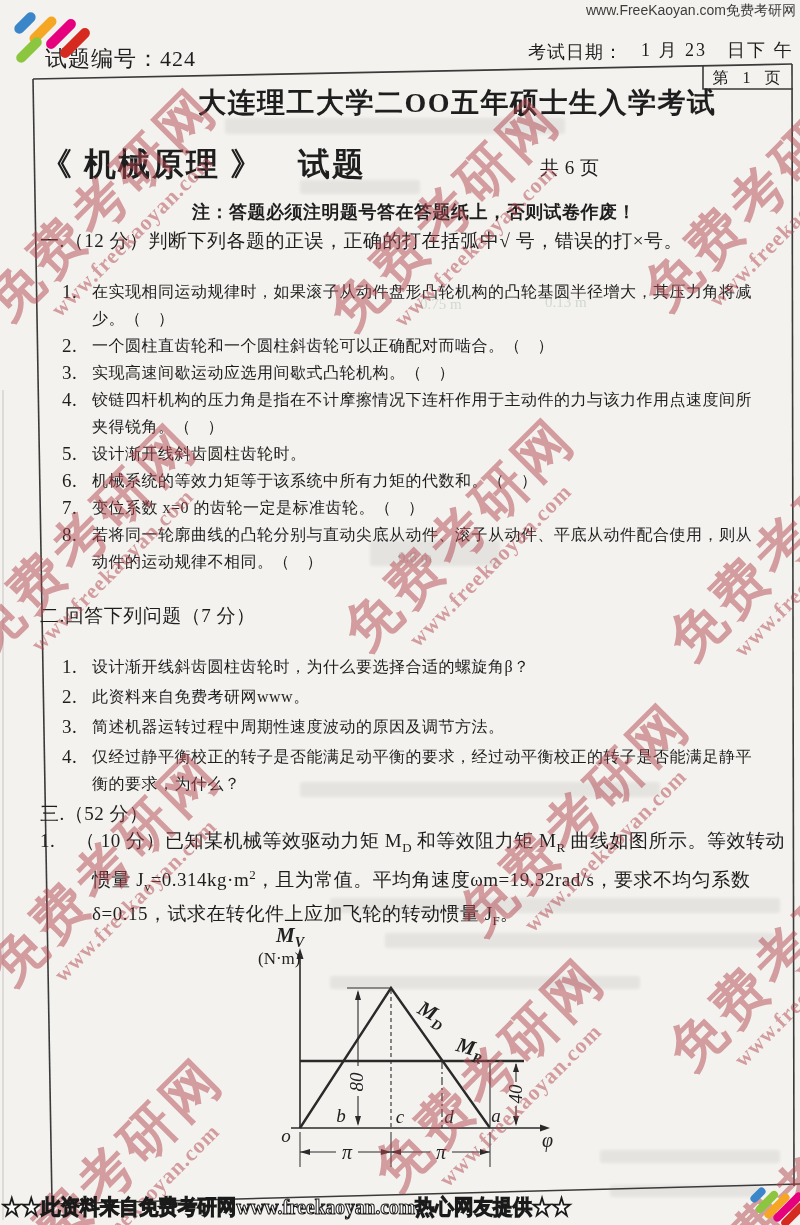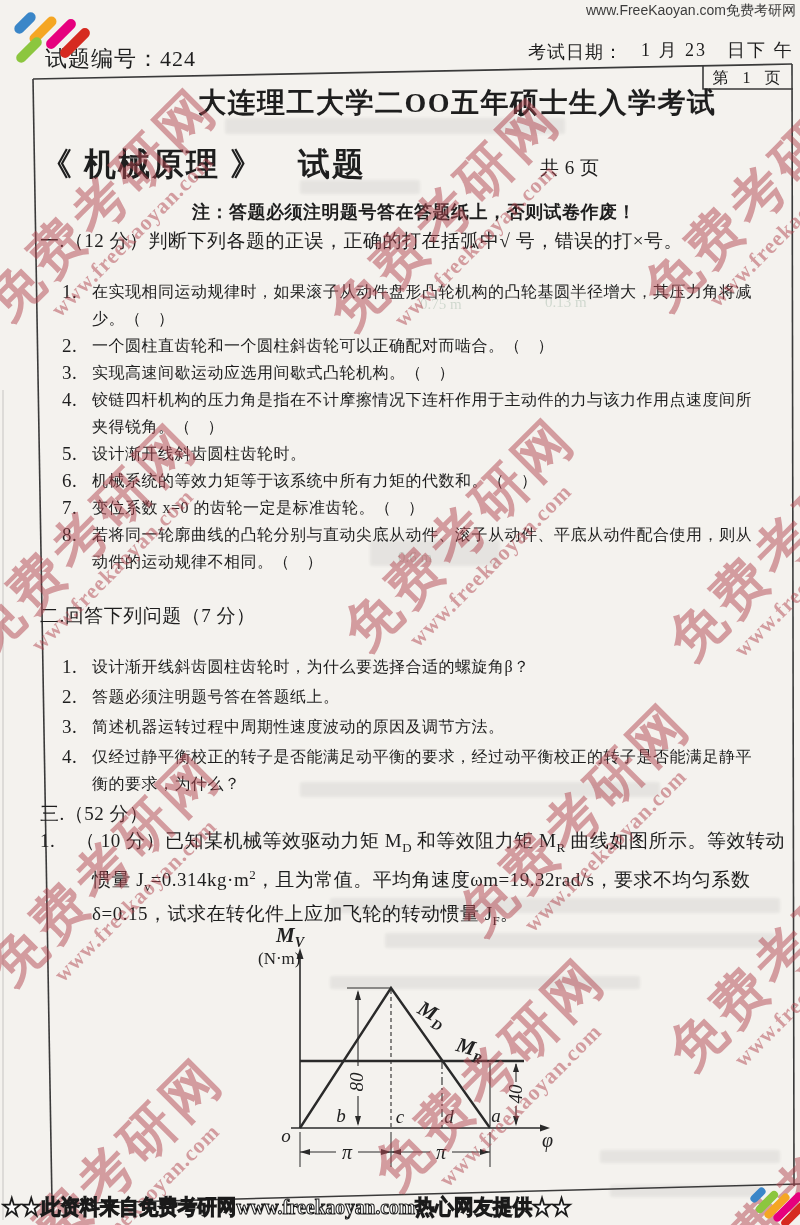--- a/index.html
+++ b/index.html
@@ -137,21 +137,21 @@
       </div>
     </div>
   <div class="sec-heading s2">二.回答下列问题（7 分）</div>
   <div class="items s2" id="s2items">
       <div class="item">
         <span class="no">1.</span>
         <span class="txt">设计渐开线斜齿圆柱齿轮时，为什么要选择合适的螺旋角β？</span>
       </div>
       <div class="item">
         <span class="no">2.</span>
-        <span class="txt">答题必须注明题号答在答题纸上。</span>
+        <span class="txt">此资料来自免费考研网www。</span>
       </div>
       <div class="item">
         <span class="no">3.</span>
         <span class="txt">简述机器运转过程中周期性速度波动的原因及调节方法。</span>
       </div>
       <div class="item">
         <span class="no">4.</span>
         <span class="txt">仅经过静平衡校正的转子是否能满足动平衡的要求，经过动平衡校正的转子是否能满足静平衡的要求，为什么？</span>
       </div>
     </div>

